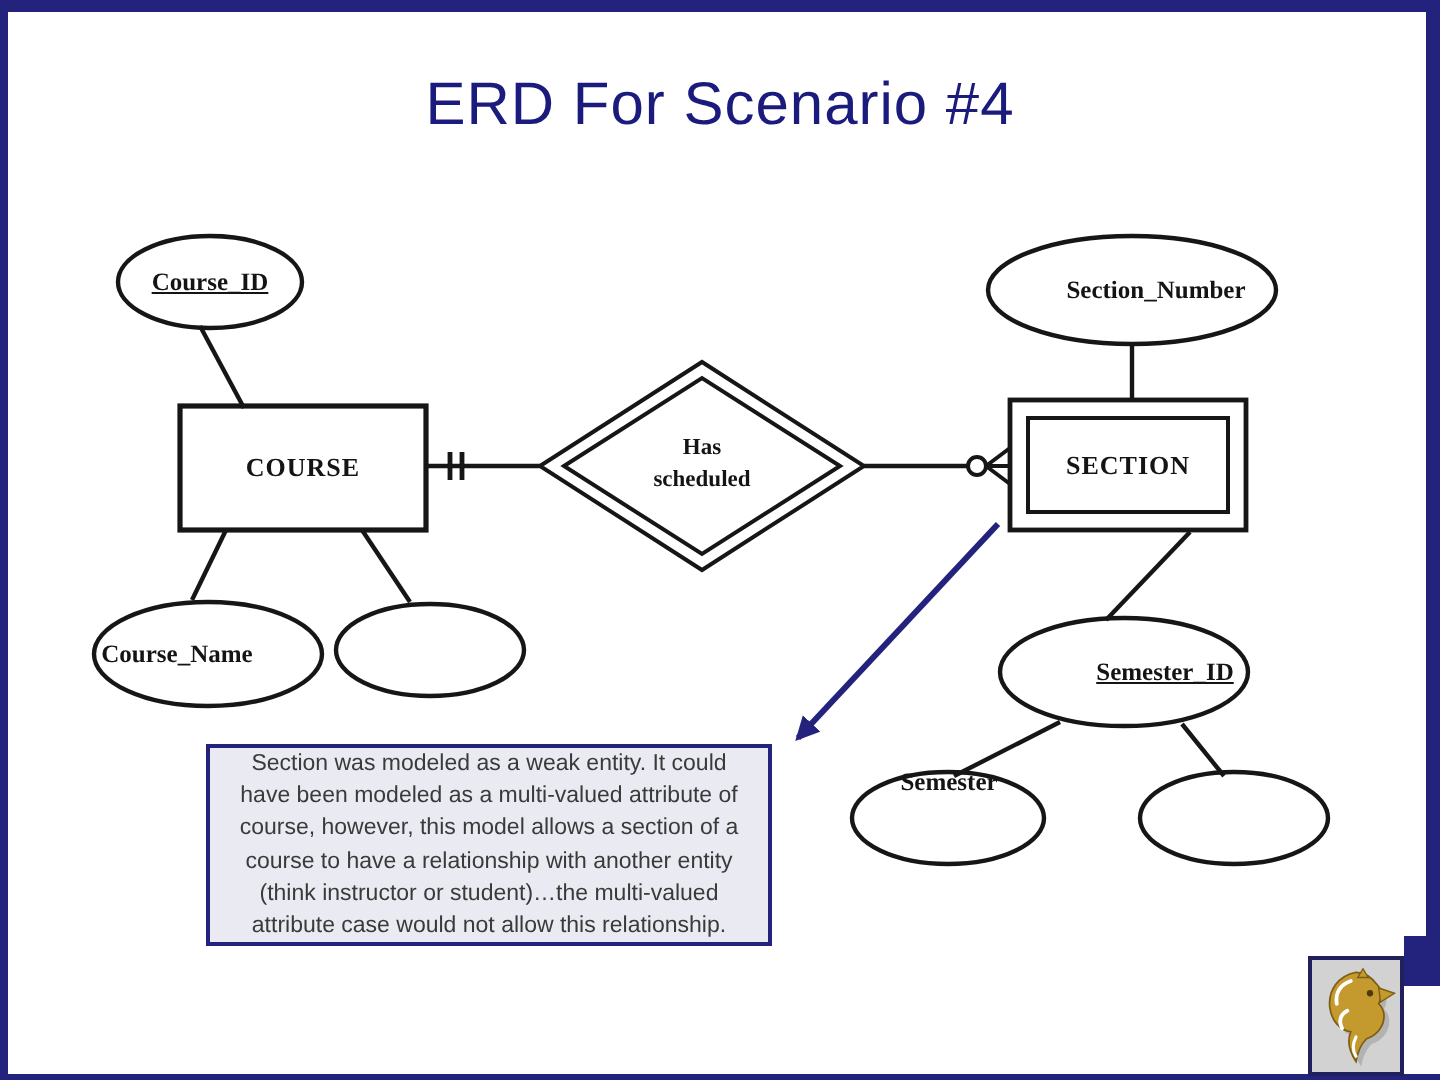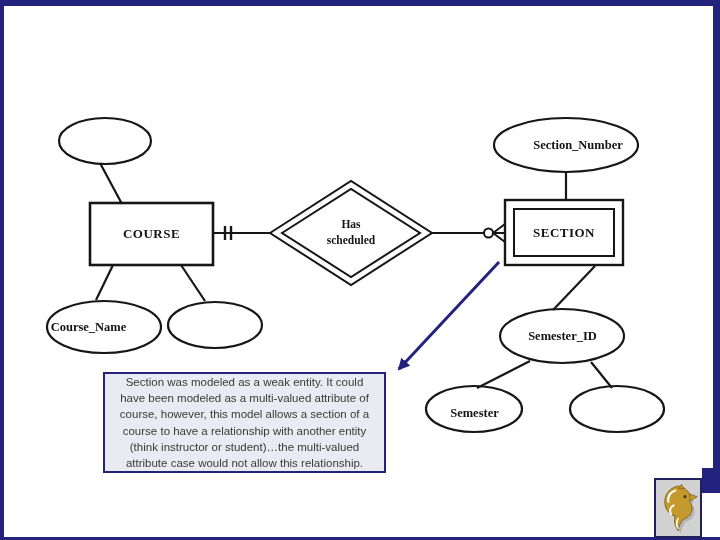--- a/index.html
+++ b/index.html
@@ -71,20 +71,21 @@
 <body>
 
 <div class="slide">
 
   <div class="bar bar-top"></div>
   <div class="bar bar-left"></div>
   <div class="bar bar-right"></div>
   <div class="bar bar-bottom"></div>
   <div class="bar bar-patch"></div>
 
+  <div class="title">ERD For Scenario #4</div>
 
   <svg class="diagram" viewBox="0 0 720 540">
     <defs>
       <marker id="ah" markerUnits="userSpaceOnUse" markerWidth="14" markerHeight="14" refX="10" refY="6" orient="auto">
         <path d="M0 0 L12 6 L0 12 Z" fill="#23237e"></path>
       </marker>
     </defs>
     <g stroke="#161616" stroke-width="2.2" fill="none">
       <ellipse cx="105" cy="141" rx="46" ry="23"></ellipse>
       <ellipse cx="566" cy="145" rx="72" ry="27"></ellipse>
@@ -110,30 +111,31 @@
       <path d="M566 172 L566 200"></path>
       <path d="M113 265 L96 300"></path>
       <path d="M181 265 L205 301"></path>
       <path d="M595 266 L553 310"></path>
       <path d="M530 361 L477 388"></path>
       <path d="M591 362 L612 388"></path>
     </g>
     <line x1="499" y1="262" x2="399" y2="369" stroke="#23237e" stroke-width="3" marker-end="url(#ah)"></line>
   </svg>
 
+  <div class="lbl attr u" style="left:60px;top:129px;width:90px;height:24px;">Course_ID</div>
   <div class="lbl attr" style="left:495px;top:133px;width:166px;height:24px;">Section_Number</div>
   <div class="lbl entity" style="left:90px;top:203px;width:123px;height:62px;">COURSE</div>
   <div class="lbl rel" style="left:299px;top:211px;width:104px;height:44px;">
     <span>Has</span>
     <span>scheduled</span>
   </div>
   <div class="lbl entity" style="left:505px;top:200px;width:118px;height:65px;">SECTION</div>
   <div class="lbl attr" style="left:31px;top:315px;width:115px;height:24px;">Course_Name</div>
-  <div class="lbl attr" style="left:500px;top:324px;width:125px;height:24px;">Semester_ID</div>
-  <div class="lbl attr" style="left:426px;top:401px;width:97px;height:24px;">Semester</div>
+  <div class="lbl attr" style="left:520px;top:324px;width:125px;height:24px;text-decoration:underline;">Semester_ID</div>
+  <div class="lbl attr" style="left:426px;top:379px;width:97px;height:24px;">Semester</div>
 
   <div class="note">
     <p>Section was modeled as a weak entity.  It could have been modeled as a multi-valued attribute of course, however, this model allows a section of a course to have a relationship with another entity (think instructor or student)…the multi-valued attribute case would not allow this relationship.</p>
   </div>
 
 
   <div class="logo-panel">
     <svg width="42" height="54" viewBox="0 0 48 60">
       <g transform="translate(3,3)" opacity="0.45">
         <path d="M24 5 C14 7 8 15 9 25 C10 33 15 38 21 39 C19 44 20 50 24 56 C25 50 27 46 30 43 C36 41 40 36 40 30 C40 27 39 25 37 23 C39 20 39 15 36 12 C33 8 29 5 24 5 Z" fill="#8f8f8f"></path>

